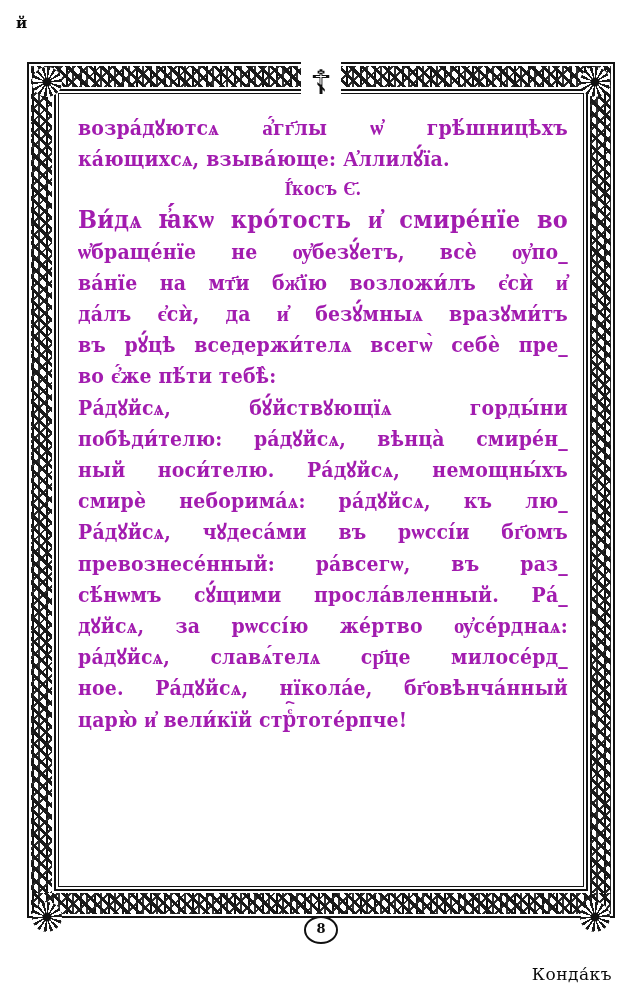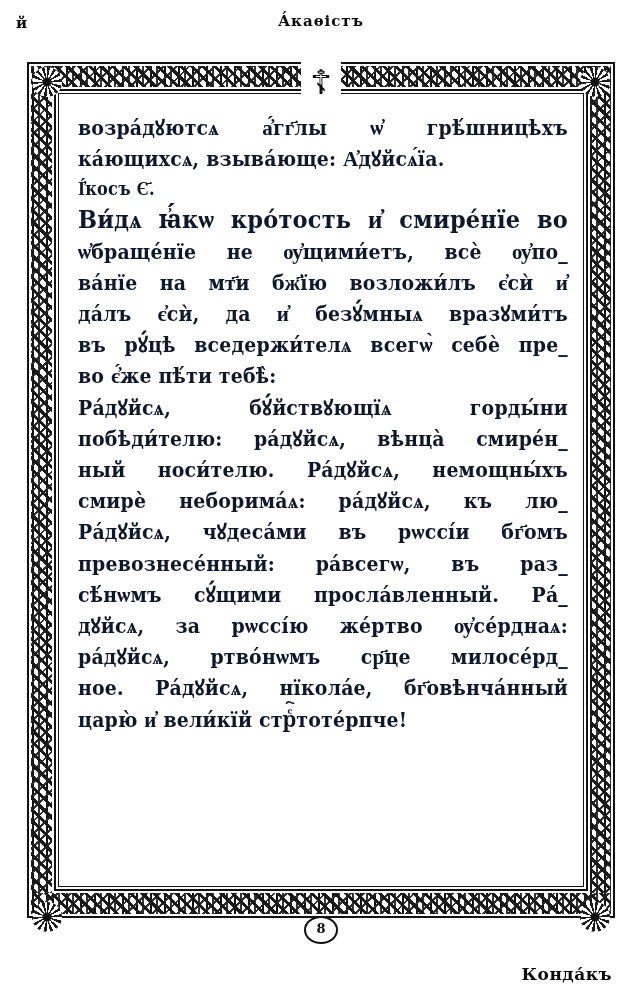--- a/index.html
+++ b/index.html
@@ -131,37 +131,38 @@
   }
 
   
   .text-block {
     position: absolute;
     left: 78px;
     top: 112px;
     width: 490px;
     height: 760px;
     font-family: "DejaVu Serif", serif;
-    color: #0f172a;
+    color: #a21caf;
   }
   .line {
     font-size: 21px;
     line-height: 31.2px;
     letter-spacing: 0.2px;
     white-space: pre;
     font-weight: 700;
     font-stretch: condensed;
   }
   .line.just {
     white-space: normal;
     text-align: justify;
     text-align-last: justify;
   }
   .line.center {
     white-space: pre;
+    text-align: center;
   }
   .line.small {
     font-size: 18px;
     line-height: 30px;
   }
   .drop {
     font-size: 25px;
   }
 
   
@@ -180,65 +181,64 @@
     font-size: 13px;
     font-weight: bold;
   }
 
   
   .catchword {
     position: absolute;
     right: 30px;
     bottom: 16px;
     font-size: 17px;
-    font-weight: bold;
+    font-weight: normal;
     letter-spacing: 0.5px;
   }
 </style>
 </head>
 <body>
 
 <div class="page">
 
   <div class="running-head">
     <div class="folio-left">й</div>
-    <div class="head-title">А́каѳістъ</div>
   </div>
 
   <div class="frame-outer"></div>
   <div class="frame-band"></div>
   <div class="frame-inner"></div>
   <div class="frame-hair"></div>
 
   <div class="rosette tl"></div>
   <div class="rosette tr"></div>
   <div class="rosette bl"></div>
   <div class="rosette br"></div>
 
   <div class="cross">☦</div>
 
   <div class="text-block">
     <div class="line just">возра́дꙋютсѧ а҆́гг҃лы ѡ҆ грѣ́шницѣхъ</div>
-    <div class="line">ка́ющихсѧ, взыва́юще: А҆дꙋйсѧ́їа.</div>
+    <div class="line">ка́ющихсѧ, взыва́юще: А҆ллилꙋ́їа.</div>
     <div class="line center small">І҆́косъ Є҃.</div>
     <div class="line just drop">Ви́дѧ ꙗ҆́кѡ кро́тость и҆ смире́нїе во</div>
-    <div class="line just">ѡ҆браще́нїе не ѹ҆щими́етъ, всѐ ѹ҆по_</div>
+    <div class="line just">ѡ҆браще́нїе не ѹ҆безꙋ́етъ, всѐ ѹ҆по_</div>
     <div class="line just">ва́нїе на мт҃и бж҃їю возложи́лъ є҆сѝ и҆</div>
     <div class="line just">да́лъ є҆сѝ, да и҆ безꙋ́мныѧ вразꙋми́тъ</div>
     <div class="line just">въ рꙋ́цѣ вседержи́телѧ всегѡ̀ себѐ пре_</div>
     <div class="line">во є҆́же пѣ́ти тебѣ̀:</div>
     <div class="line just">Ра́дꙋйсѧ,    бꙋ́йствꙋющїѧ    горды́ни</div>
     <div class="line just">побѣди́телю: ра́дꙋйсѧ, вѣнца̀ смире́н_</div>
     <div class="line just">ный носи́телю. Ра́дꙋйсѧ, немощны́хъ</div>
     <div class="line just">смирѐ неборима́ѧ: ра́дꙋйсѧ, къ лю_</div>
     <div class="line just">Ра́дꙋйсѧ, чꙋдеса́ми въ рѡссі́и бг҃омъ</div>
     <div class="line just">превознесе́нный: ра́всегѡ, въ раз_</div>
     <div class="line just">сѣ́нѡмъ сꙋ́щими просла́вленный. Ра́_</div>
     <div class="line just">дꙋйсѧ, за рѡссі́ю же́ртво ѹ҆се́рднаѧ:</div>
-    <div class="line just">ра́дꙋйсѧ, ртво́нѡмъ ср҃це милосе́рд_</div>
+    <div class="line just">ра́дꙋйсѧ, славѧ́телѧ ср҃це милосе́рд_</div>
     <div class="line just">ное. Ра́дꙋйсѧ, нїкола́е, бг҃овѣнча́нный</div>
     <div class="line">царю̀ и҆ вели́кїй стрⷭ҇тоте́рпче!</div>
   </div>
 
   <div class="page-number">8</div>
 
   <div class="catchword">Конда́къ</div>
 
 </div>
 

